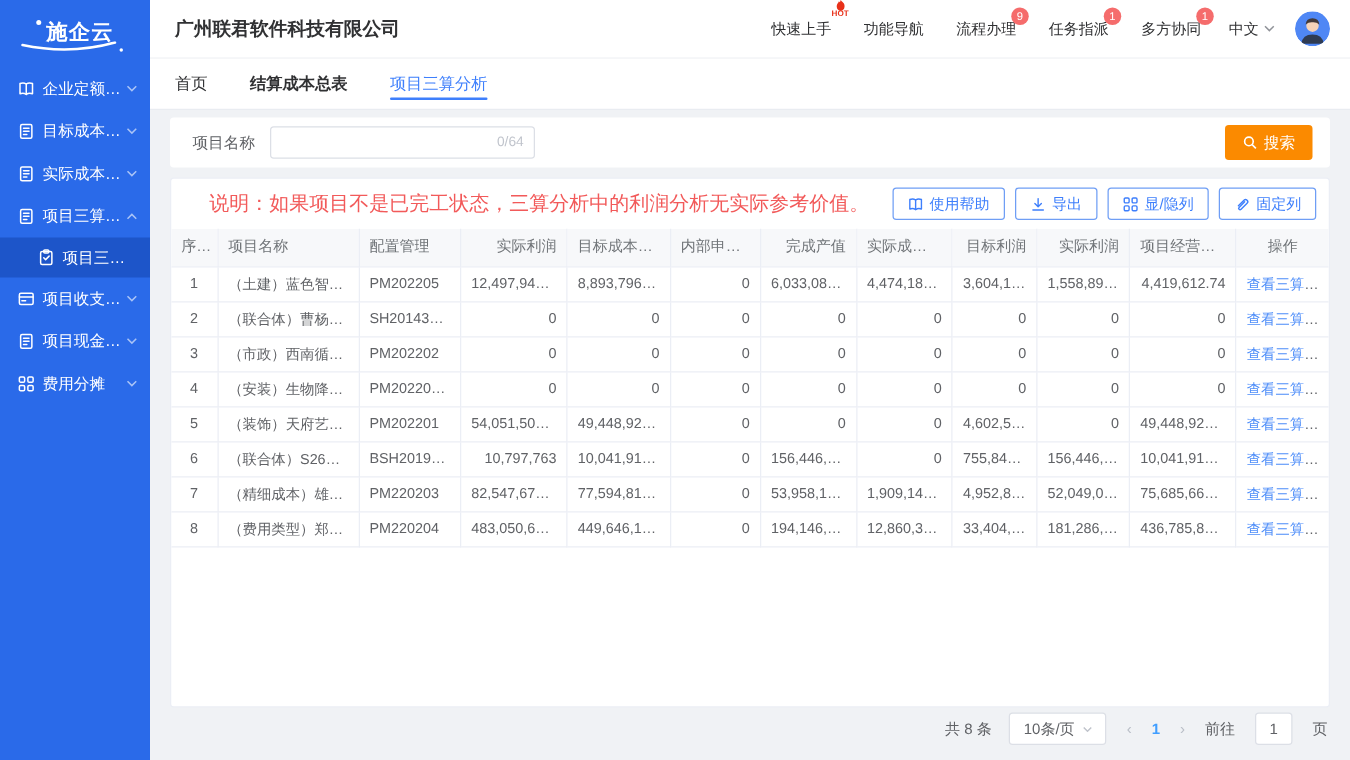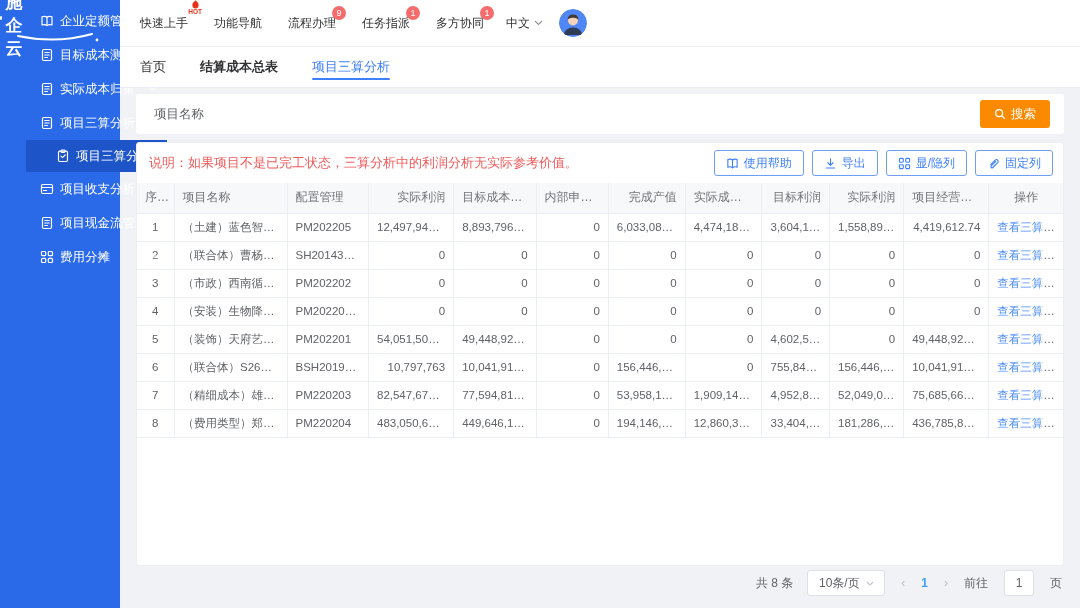--- a/index.html
+++ b/index.html
@@ -1,21 +1,21 @@
 <!DOCTYPE html>
 <html style="--side: #2a6ae9; --side-active: #1d55c9; --accent: #3e7ffc; --link: #4e8ef9; --orange: #fb8a00; --red: #f25a5a;"><head>
 <meta charset="utf-8">
 <style>
   * { margin:0; padding:0; box-sizing:border-box; }
   html,body { width:1080px; height:608px; overflow:hidden; }
   body { font-family:"Liberation Sans","DejaVu Sans",sans-serif; background:#f0f2f5; color:#303133; font-size:12px; }
   .app { display:flex; width:1080px; height:608px; }
 
   
-  .sidebar { width:120px; background:var(--side,#2a6ae9); color:#fff; flex:none; display:flex; }
+  .sidebar { width:120px; background:var(--side,#2a6ae9); color:#fff; flex:none; display:flex; flex-direction:column; }
   .logo { height:50px; display:flex; align-items:center; justify-content:center; position:relative; cursor:pointer; }
   .logo-text { font-size:17px; font-weight:bold; letter-spacing:1px; }
   .logo-dot { width:4px; height:4px; background:#fff; border-radius:50%; margin-right:4px; align-self:flex-start; margin-top:16px;}
   .logo-swoosh { position:absolute; left:16px; bottom:7px; }
   .menu { flex:1; padding-top:4px; }
   .menu-item { height:34px; display:flex; align-items:center; padding:0 10px 0 14px; cursor:pointer; font-size:12.5px; white-space:nowrap; }
   .menu-item .icon { width:14px; height:14px; margin-right:6px; flex:none; display:inline-flex; }
   .menu-item .lbl { flex:1; overflow:hidden; text-overflow:ellipsis; }
   .menu-item .arrow { opacity:.75; flex:none; display:inline-flex; transition:transform .2s; }
   .menu-item .arrow.up { transform:rotate(180deg); }
@@ -47,21 +47,21 @@
   .content { flex:1; padding:6px 16px 8px; display:flex; flex-direction:column; min-height:0; }
   .search-card { background:#fff; border-radius:3px; height:40px; display:flex; align-items:center; padding:0 14px 0 18px; flex:none; }
   .search-label { color:#606266; font-size:12.5px; margin-right:12px; }
   .search-box { width:212px; height:26px; border:1px solid #dcdfe6; border-radius:3px; display:flex; align-items:center; padding:0 8px; background:#fff; }
   .search-box input { border:none; outline:none; flex:1; font-size:12px; min-width:0; font-family:inherit; }
   .counter { color:#c0c4cc; font-size:11px; margin-left:6px; }
   .btn-search { margin-left:auto; height:28px; padding:0 14px; background:var(--orange,#fb8a00); color:#fff; border:none; border-radius:3px; font-size:12.5px; display:flex; align-items:center; gap:5px; cursor:pointer; font-family:inherit; }
 
   .table-card { background:#fff; border:1px solid #ebeef5; border-radius:3px; margin-top:8px; flex:1; display:flex; flex-direction:column; min-height:0; overflow:hidden; }
   .card-top { display:flex; align-items:center; padding:7px 10px 7px 12px; flex:none; }
-  .note { color:var(--red,#f25a5a); font-size:13px; flex:1; }
+  .note { color:var(--red,#f25a5a); font-size:16px; flex:1;text-align:center; }
   .toolbar { display:flex; gap:8px; }
   .tool-btn { height:26px; padding:0 11px; background:#fff; border:1px solid #6f9ef5; border-radius:3px; color:var(--accent,#3e7ffc); font-size:12px; display:flex; align-items:center; gap:5px; cursor:pointer; font-family:inherit; }
   .tool-btn .icon { width:13px; height:13px; display:inline-flex; }
 
   table { width:100%; border-collapse:collapse; table-layout:fixed; flex:none; }
   th, td { border:1px solid #ebeef5; white-space:nowrap; overflow:hidden; text-overflow:ellipsis; font-weight:normal; }
   th { background:#f7f8fa; color:#707478; height:30px; font-size:12px; padding:0 8px; }
   td { height:28px; color:#606266; font-size:11.5px; padding:0 8px; }
   table tr > *:first-child { border-left:none; }
   table tr > *:last-child { border-right:none; }
@@ -199,20 +199,21 @@
             <svg width="9" height="6" viewBox="0 0 9 6">
               <path d="M1 1 L4.5 4.5 L8 1" stroke="rgba(255,255,255,.8)" stroke-width="1.2" fill="none"></path>
             </svg>
           </span>
         </div>
       </nav>
   </aside>
 
   <div class="main">
     <header class="topbar">
+      <div class="company">广州联君软件科技有限公司</div>
       <div class="topnav" id="topnav">
           <span class="nav-item"><span>快速上手</span><span class="hot-badge"><svg width="11" height="9" viewBox="0 0 12 10">
                 <path d="M6 0 C7.5 2 9.5 2.5 9.5 5.5 C9.5 8 8 9.5 6 9.5 C4 9.5 2.5 8 2.5 5.5 C2.5 3.5 4 3 4.5 1.2 C5 2.2 5.5 2.5 6 0 Z" fill="#e8311a"></path>
               </svg><span>HOT</span></span></span>
           <span class="nav-item"><span>功能导航</span></span>
           <span class="nav-item"><span>流程办理</span><span class="nav-badge">9</span></span>
           <span class="nav-item"><span>任务指派</span><span class="nav-badge">1</span></span>
           <span class="nav-item"><span>多方协同</span><span class="nav-badge">1</span></span>
         </div>
       <div class="lang">
@@ -235,20 +236,24 @@
 
     <div class="tabbar" id="tabbar">
         <div class="tab">首页</div>
         <div class="tab strong">结算成本总表</div>
         <div class="tab active">项目三算分析</div>
       </div>
 
     <div class="content">
       <div class="search-card">
         <span class="search-label">项目名称</span>
+        <div class="search-box">
+          <input value="" style="">
+          <span class="counter">0/64</span>
+        </div>
         <button class="btn-search">
           <span class="icon" style="width:12px;height:12px;display:inline-flex;">
               <svg viewBox="0 0 14 14">
                 <circle cx="6" cy="6" r="4" stroke="#fff" stroke-width="1.5" fill="none"></circle>
                 <path d="M9 9 L12.5 12.5" stroke="#fff" stroke-width="1.5"></path>
               </svg>
             </span>
           <span>搜索</span>
         </button>
       </div>

